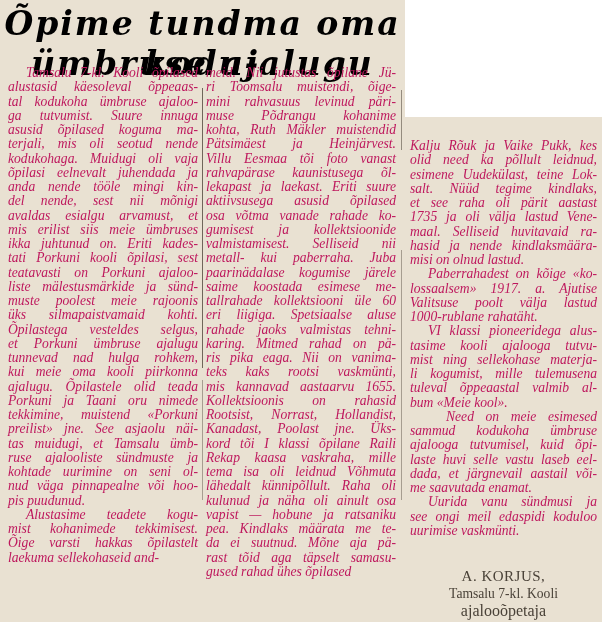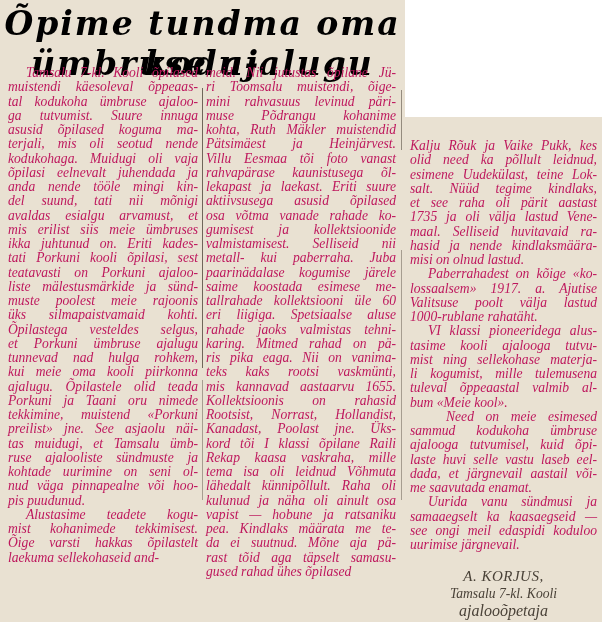--- a/index.html
+++ b/index.html
@@ -33,21 +33,21 @@
   .col-3 { left: 410px; top: 118px; width: 187px; margin-top: 21px; }
   .rule {
     position: absolute; width: 1px; background: #6f665a;
   }
   .rule-1 { left: 202px; top: 88px; height: 280px; }
   .rule-1b { left: 202px; top: 380px; height: 120px; opacity: 0.55; }
   .rule-2 { left: 401px; top: 90px; height: 60px; opacity: 0.7;}
   .rule-2b { left: 401px; top: 250px; height: 250px; opacity: 0.55;}
   .sig {
     position: absolute; left: 405px; width: 197px; text-align: center;
-    font-family: "Liberation Serif", serif; font-style: italic; color: #4a4238;
+    font-family: "Liberation Serif", serif; color: #4a4238;
   }
   .sig-name { top: 568px; font-size: 15px; line-height: 17px; letter-spacing: 0.5px; }
   .sig-school { top: 586px; font-size: 13.6px; line-height: 16px; }
   .sig-role { top: 603px; font-size: 16px; line-height: 16px; }
 </style>
 </head>
 <body>
 
 <div class="paper paper-main"></div>
 <div class="paper paper-right"></div>
@@ -55,29 +55,29 @@
 <div class="title title-1">Õpime tundma oma kodu-</div>
 <div class="title title-2">ümbruse ajalugu</div>
 
 <div class="rule rule-1"></div>
 <div class="rule rule-1b"></div>
 <div class="rule rule-2"></div>
 <div class="rule rule-2b"></div>
 
 <div class="col col-1">
     <span class="ln indent">Tamsalu 7-kl. Kooli õpilased</span>
-    <span class="ln">muistendi käesoleval õppeaas-</span>
+    <span class="ln">alustasid käesoleval õppeaas-</span>
     <span class="ln">tal kodukoha ümbruse ajaloo-</span>
     <span class="ln">ga tutvumist. Suure innuga</span>
     <span class="ln">asusid õpilased koguma ma-</span>
     <span class="ln">terjali, mis oli seotud nende</span>
     <span class="ln">kodukohaga. Muidugi oli vaja</span>
     <span class="ln">õpilasi eelnevalt juhendada ja</span>
     <span class="ln">anda nende tööle mingi kin-</span>
-    <span class="ln">del suund, tati nii mõnigi</span>
+    <span class="ln">del nende, sest nii mõnigi</span>
     <span class="ln">avaldas esialgu arvamust, et</span>
     <span class="ln">mis erilist siis meie ümbruses</span>
     <span class="ln">ikka juhtunud on. Eriti kades-</span>
     <span class="ln">tati Porkuni kooli õpilasi, sest</span>
     <span class="ln">teatavasti on Porkuni ajaloo-</span>
     <span class="ln">liste mälestusmärkide ja sünd-</span>
     <span class="ln">muste poolest meie rajoonis</span>
     <span class="ln">üks silmapaistvamaid kohti.</span>
     <span class="ln">Õpilastega vesteldes selgus,</span>
     <span class="ln">et Porkuni ümbruse ajalugu</span>
@@ -155,20 +155,19 @@
     <span class="ln">li kogumist, mille tulemusena</span>
     <span class="ln">tuleval õppeaastal valmib al-</span>
     <span class="ln last">bum «Meie kool».</span>
     <span class="ln indent" style="padding-left: 36px;">Need on meie esimesed</span>
     <span class="ln">sammud kodukoha ümbruse</span>
     <span class="ln">ajalooga tutvumisel, kuid õpi-</span>
     <span class="ln">laste huvi selle vastu laseb eel-</span>
     <span class="ln">dada, et järgnevail aastail või-</span>
     <span class="ln last">me saavutada enamat.</span>
     <span class="ln indent">Uurida vanu sündmusi ja</span>
-    <span class="ln">samaaegselt ka kaasaegseid —</span>
     <span class="ln">see ongi meil edaspidi koduloo</span>
-    <span class="ln last">uurimise järgnevail.</span>
+    <span class="ln last">uurimise vaskmünti.</span>
   </div>
 
 <div class="sig sig-name">A. KORJUS,</div>
 <div class="sig sig-school">Tamsalu 7-kl. Kooli</div>
 <div class="sig sig-role">ajalooõpetaja</div>
 
 </body></html>

